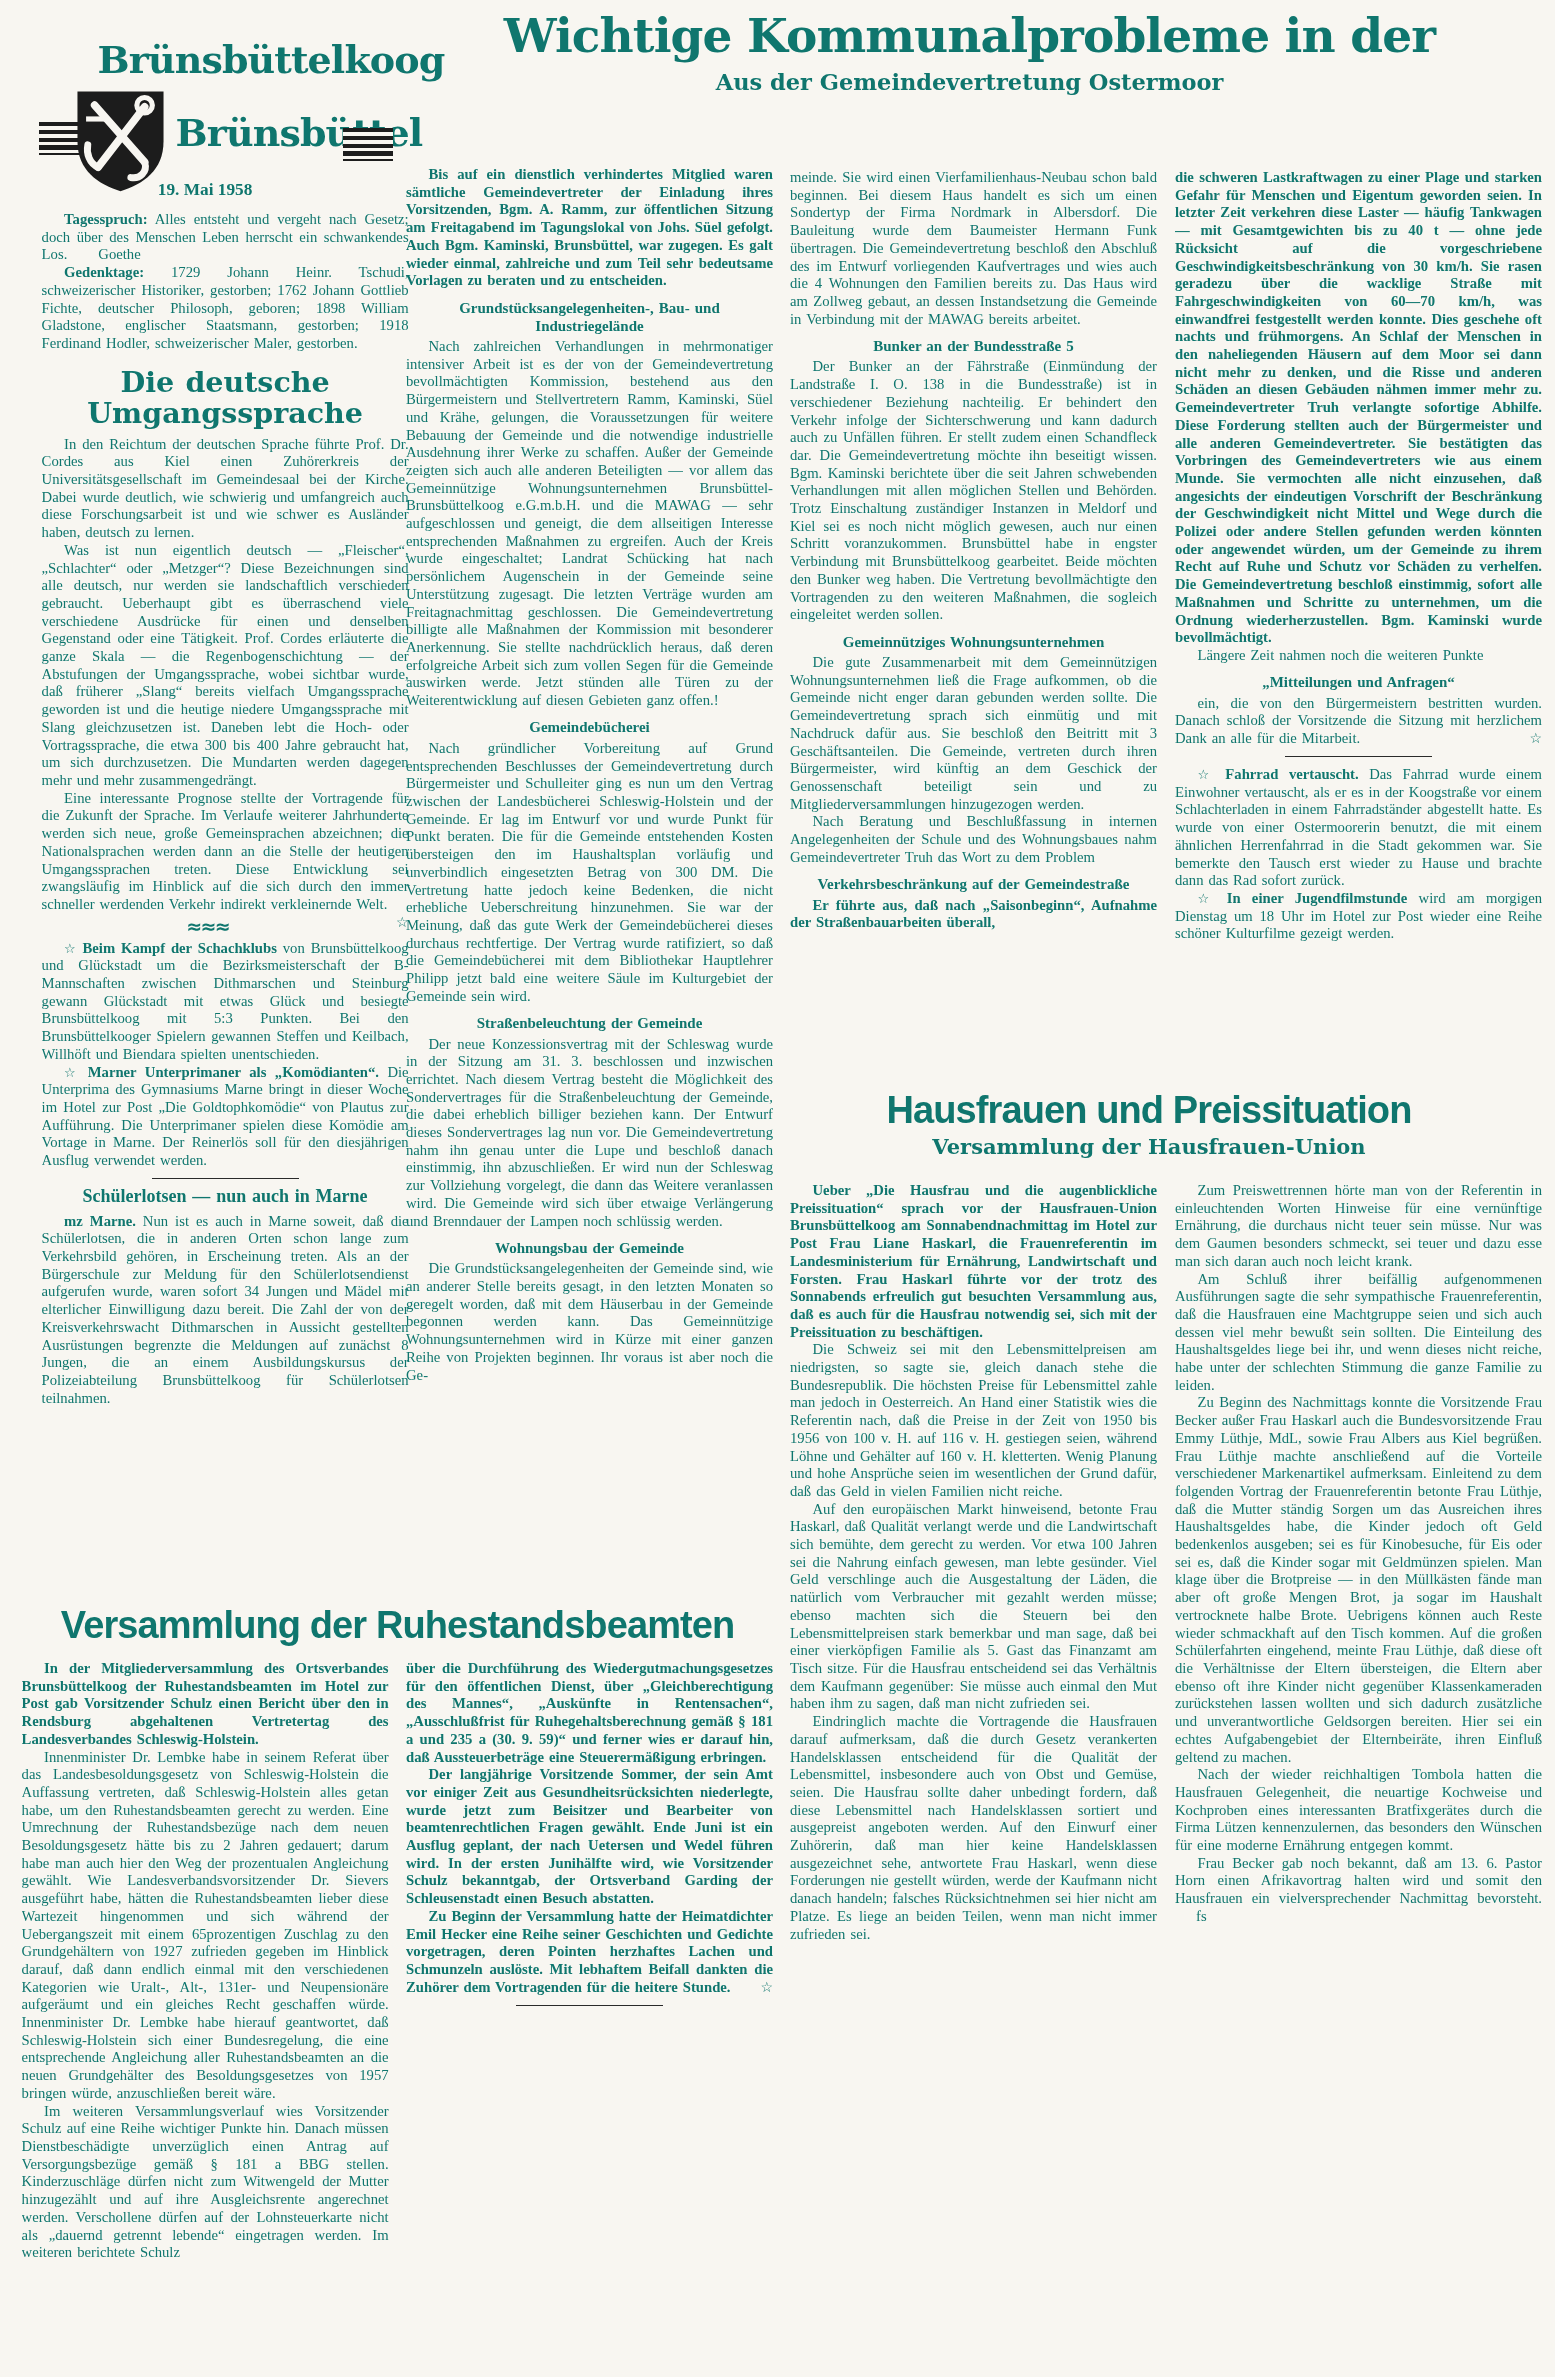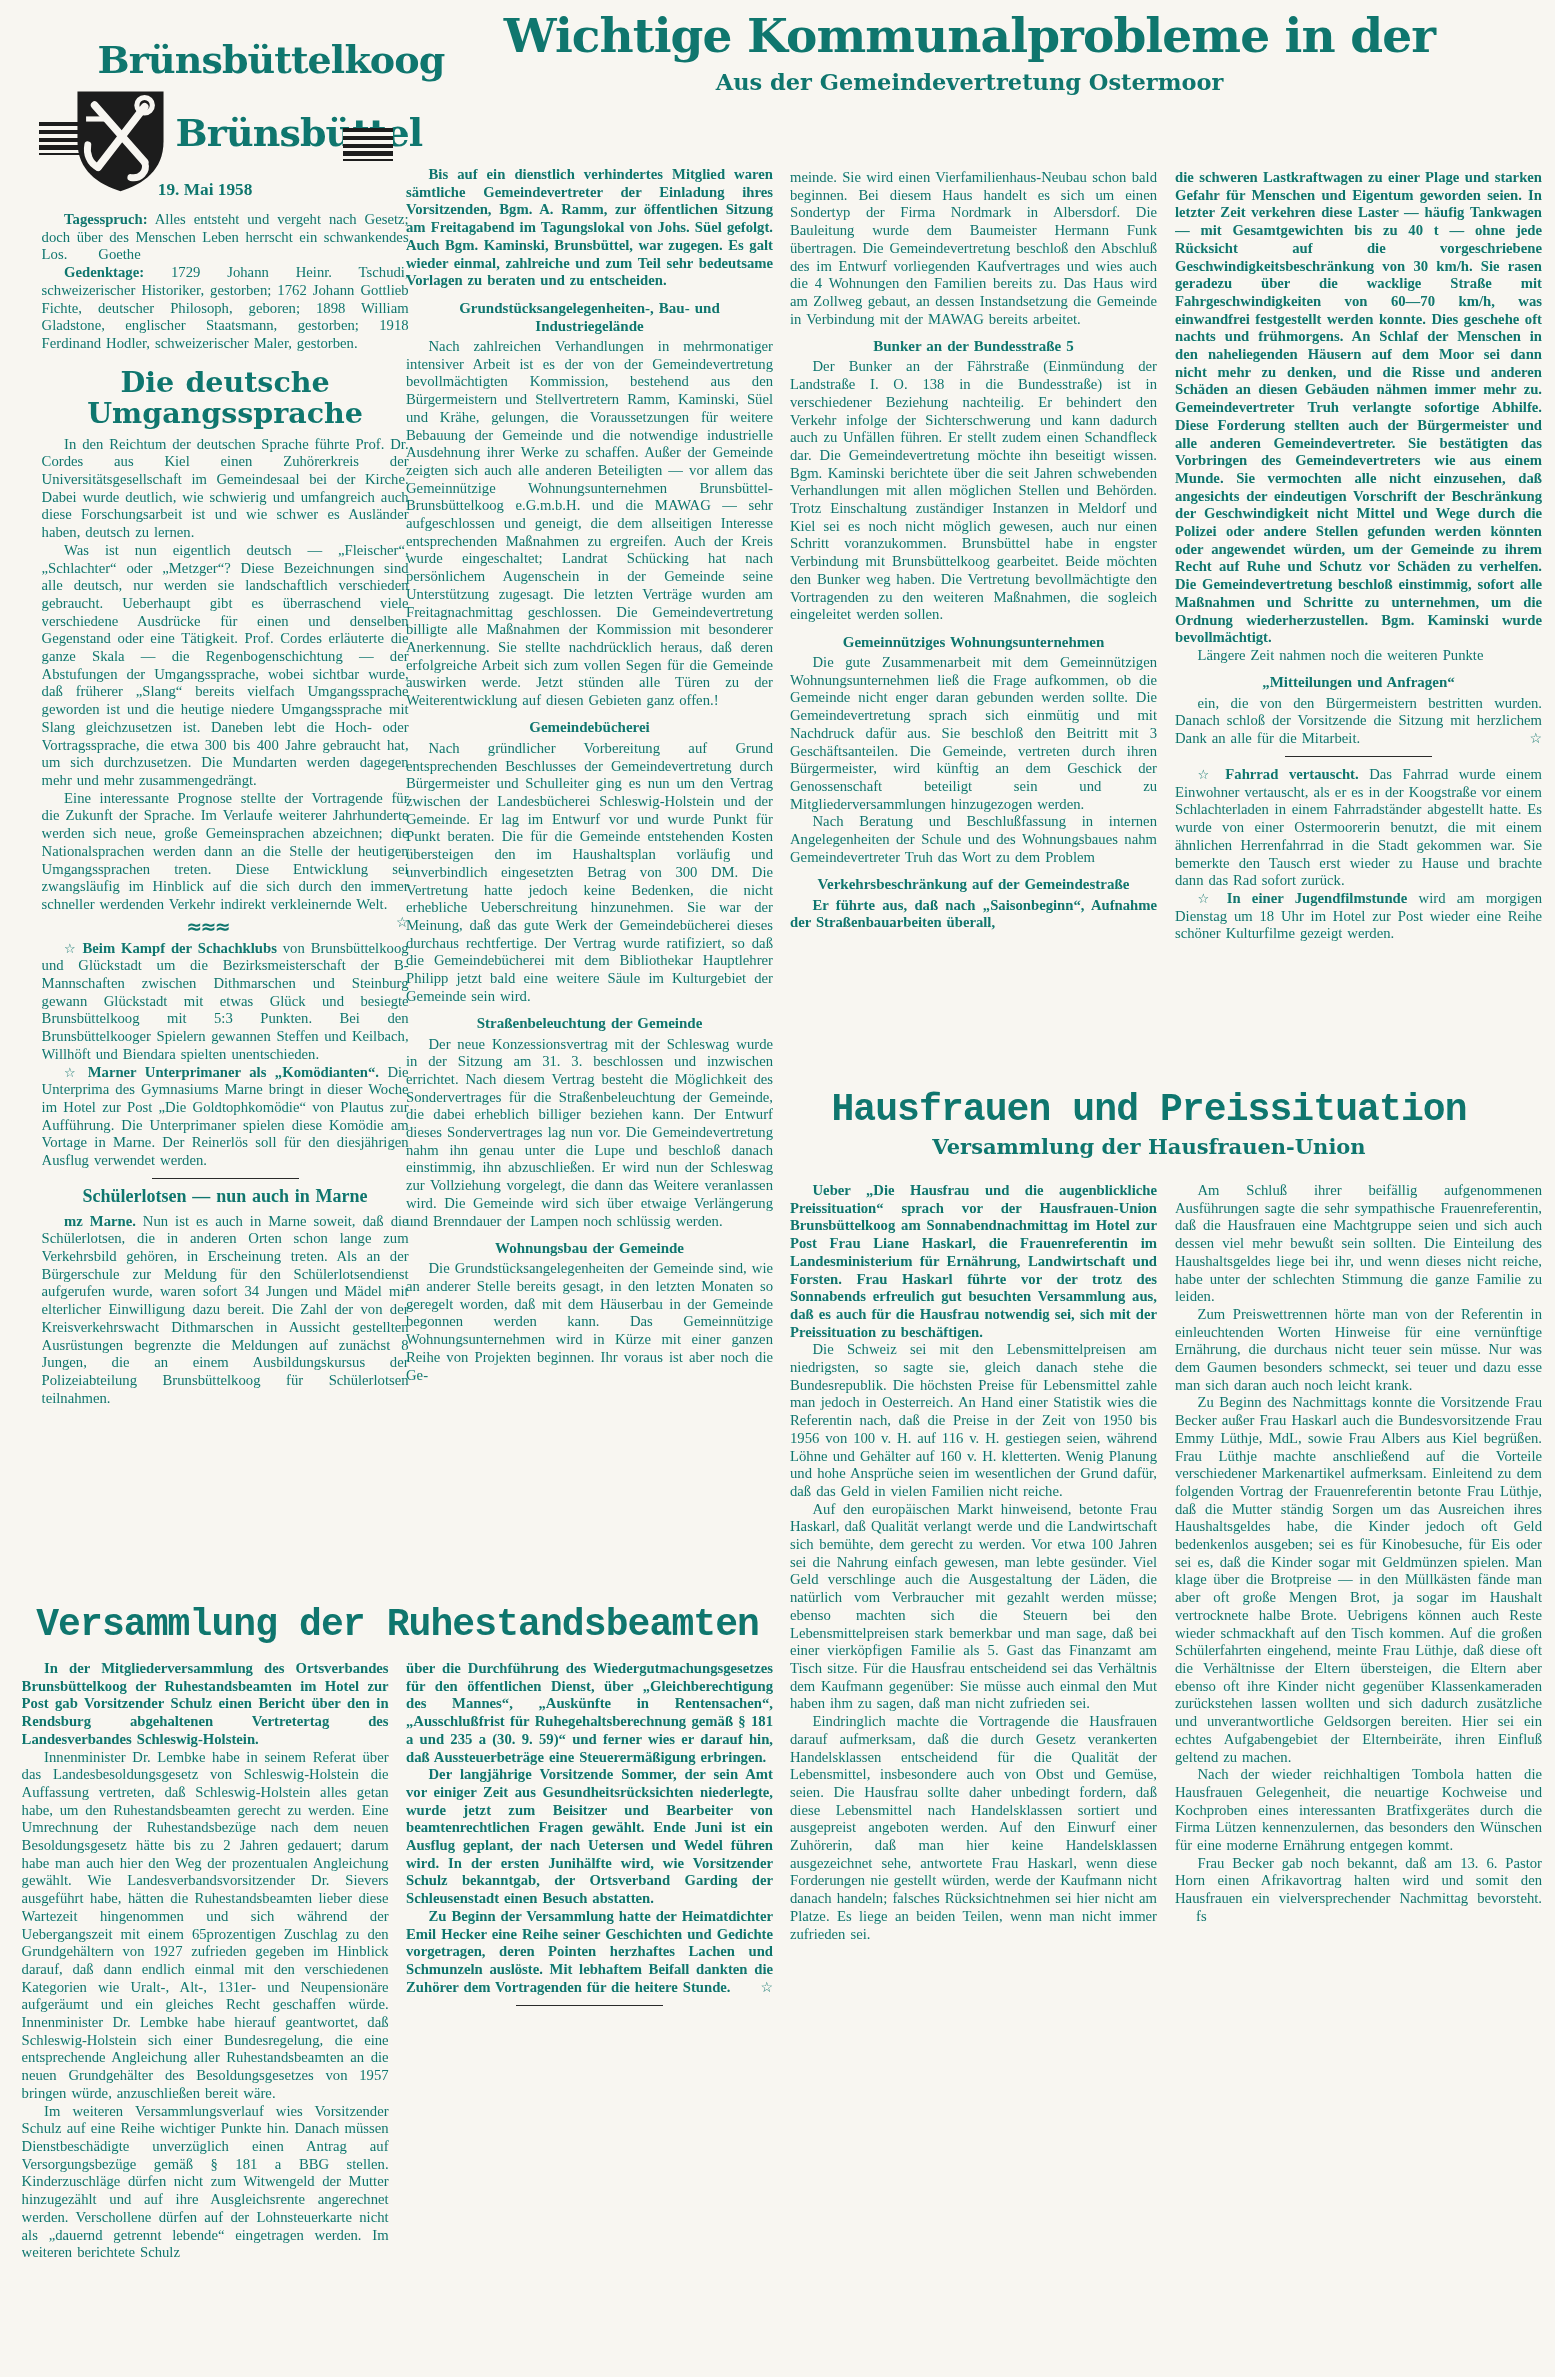--- a/index.html
+++ b/index.html
@@ -16,21 +16,21 @@
   .item-lead{font-weight:bold;}
   .star{font-family:"DejaVu Sans",sans-serif;font-size:13px;}
   .star-end{float:right;font-family:"DejaVu Sans",sans-serif;font-size:14px;}
   .rule-divider{width:147px;border:0;border-top:1.7px solid #2a2a2a;margin:8.6px auto;}
   .wave-divider{text-align:center;font-family:"DejaVu Sans",sans-serif;font-size:19px;
                 font-weight:bold;letter-spacing:-1.7px;margin:3.5px 0;line-height:19px;}
   .headline-xl{font-family:"DejaVu Serif",serif;font-weight:bold;text-align:center;
                font-size:47px;line-height:48px;letter-spacing:-0.9px;}
   .headline-sub{font-family:"DejaVu Serif",serif;font-weight:bold;text-align:center;
                 font-size:22.5px;margin-top:8.6px;}
-  .headline-l{font-family:Liberation Mono, monospace;font-weight:bold;text-align:center;
+  .headline-l{font-family:Liberation Sans, sans-serif;font-weight:bold;text-align:center;
               font-size:38px;line-height:40px;letter-spacing:-0.9px;}
   .headline-m{font-family:"DejaVu Serif",serif;font-weight:bold;text-align:center;
               font-size:28.5px;line-height:31px;}
   .headline-s{font-weight:bold;text-align:center;font-size:18px;margin:5.2px 0 7px 0;}
   .date-line{font-weight:bold;text-align:center;font-size:17.3px;}
   .byline{font-weight:bold;}
   .sig{font-style:normal;padding-left:21px;}
   
   #masthead{left:21.6px;top:17.3px;width:371px;height:186px;}
   .mast-title{font-family:"DejaVu Serif",serif;font-weight:900;letter-spacing:-0.9px;
@@ -153,22 +153,22 @@
   </div>
 
   <div class="abs body-text" style="left:790px;top:1182px;width:367px;height:1175px;overflow:hidden;">
     <p class="bold-intro">Ueber „Die Hausfrau und die augenblickliche Preissituation“ sprach vor der Hausfrauen-Union Brunsbüttelkoog am Sonnabendnachmittag im Hotel zur Post Frau Liane Haskarl, die Frauenreferentin im Landesministerium für Ernährung, Landwirtschaft und Forsten. Frau Haskarl führte vor der trotz des Sonnabends erfreulich gut besuchten Versammlung aus, daß es auch für die Hausfrau notwendig sei, sich mit der Preissituation zu beschäftigen.</p>
     <p>Die Schweiz sei mit den Lebensmittelpreisen am niedrigsten, so sagte sie, gleich danach stehe die Bundesrepublik. Die höchsten Preise für Lebensmittel zahle man jedoch in Oesterreich. An Hand einer Statistik wies die Referentin nach, daß die Preise in der Zeit von 1950 bis 1956 von 100 v. H. auf 116 v. H. gestiegen seien, während Löhne und Gehälter auf 160 v. H. kletterten. Wenig Planung und hohe Ansprüche seien im wesentlichen der Grund dafür, daß das Geld in vielen Familien nicht reiche.</p>
     <p>Auf den europäischen Markt hinweisend, betonte Frau Haskarl, daß Qualität verlangt werde und die Landwirtschaft sich bemühte, dem gerecht zu werden. Vor etwa 100 Jahren sei die Nahrung einfach gewesen, man lebte gesünder. Viel Geld verschlinge auch die Ausgestaltung der Läden, die natürlich vom Verbraucher mit gezahlt werden müsse; ebenso machten sich die Steuern bei den Lebensmittelpreisen stark bemerkbar und man sage, daß bei einer vierköpfigen Familie als 5. Gast das Finanzamt am Tisch sitze. Für die Hausfrau entscheidend sei das Verhältnis dem Kaufmann gegenüber: Sie müsse auch einmal den Mut haben ihm zu sagen, daß man nicht zufrieden sei.</p>
     <p>Eindringlich machte die Vortragende die Hausfrauen darauf aufmerksam, daß die durch Gesetz verankerten Handelsklassen entscheidend für die Qualität der Lebensmittel, insbesondere auch von Obst und Gemüse, seien. Die Hausfrau sollte daher unbedingt fordern, daß diese Lebensmittel nach Handelsklassen sortiert und ausgepreist angeboten werden. Auf den Einwurf einer Zuhörerin, daß man hier keine Handelsklassen ausgezeichnet sehe, antwortete Frau Haskarl, wenn diese Forderungen nie gestellt würden, werde der Kaufmann nicht danach handeln; falsches Rücksichtnehmen sei hier nicht am Platze. Es liege an beiden Teilen, wenn man nicht immer zufrieden sei.</p>
   </div>
 
   <div class="abs body-text" style="left:1175px;top:1182px;width:367px;height:1175px;overflow:hidden;">
+    <p>Zum Preiswettrennen hörte man von der Referentin in einleuchtenden Worten Hinweise für eine vernünftige Ernährung, die durchaus nicht teuer sein müsse. Nur was dem Gaumen besonders schmeckt, sei teuer und dazu esse man sich daran auch noch leicht krank.</p>
     <p>Am Schluß ihrer beifällig aufgenommenen Ausführungen sagte die sehr sympathische Frauenreferentin, daß die Hausfrauen eine Machtgruppe seien und sich auch dessen viel mehr bewußt sein sollten. Die Einteilung des Haushaltsgeldes liege bei ihr, und wenn dieses nicht reiche, habe unter der schlechten Stimmung die ganze Familie zu leiden.</p>
-    <p>Zum Preiswettrennen hörte man von der Referentin in einleuchtenden Worten Hinweise für eine vernünftige Ernährung, die durchaus nicht teuer sein müsse. Nur was dem Gaumen besonders schmeckt, sei teuer und dazu esse man sich daran auch noch leicht krank.</p>
     <p>Zu Beginn des Nachmittags konnte die Vorsitzende Frau Becker außer Frau Haskarl auch die Bundesvorsitzende Frau Emmy Lüthje, MdL, sowie Frau Albers aus Kiel begrüßen. Frau Lüthje machte anschließend auf die Vorteile verschiedener Markenartikel aufmerksam. Einleitend zu dem folgenden Vortrag der Frauenreferentin betonte Frau Lüthje, daß die Mutter ständig Sorgen um das Ausreichen ihres Haushaltsgeldes habe, die Kinder jedoch oft Geld bedenkenlos ausgeben; sei es für Kinobesuche, für Eis oder sei es, daß die Kinder sogar mit Geldmünzen spielen. Man klage über die Brotpreise — in den Müllkästen fände man aber oft große Mengen Brot, ja sogar im Haushalt vertrocknete halbe Brote. Uebrigens können auch Reste wieder schmackhaft auf den Tisch kommen. Auf die großen Schülerfahrten eingehend, meinte Frau Lüthje, daß diese oft die Verhältnisse der Eltern übersteigen, die Eltern aber ebenso oft ihre Kinder nicht gegenüber Klassenkameraden zurückstehen lassen wollten und sich dadurch zusätzliche und unverantwortliche Geldsorgen bereiten. Hier sei ein echtes Aufgabengebiet der Elternbeiräte, ihren Einfluß geltend zu machen.</p>
     <p>Nach der wieder reichhaltigen Tombola hatten die Hausfrauen Gelegenheit, die neuartige Kochweise und Kochproben eines interessanten Bratfixgerätes durch die Firma Lützen kennenzulernen, das besonders den Wünschen für eine moderne Ernährung entgegen kommt.</p>
     <p><span>Frau Becker gab noch bekannt, daß am 13. 6. Pastor Horn einen Afrikavortrag halten wird und somit den Hausfrauen ein vielversprechender Nachmittag bevorsteht.</span>
        <span class="sig">fs</span></p>
   </div>
 
   <div class="abs headline-l" style="left:21.6px;top:1605px;width:752px;">Versammlung der Ruhestandsbeamten</div>
 
   <div class="abs body-text" style="left:21.6px;top:1660px;width:367px;height:717px;overflow:hidden;">
     <p class="bold-intro">In der Mitgliederversammlung des Ortsverbandes Brunsbüttelkoog der Ruhestandsbeamten im Hotel zur Post gab Vorsitzender Schulz einen Bericht über den in Rendsburg abgehaltenen Vertretertag des Landesverbandes Schleswig-Holstein.</p>

